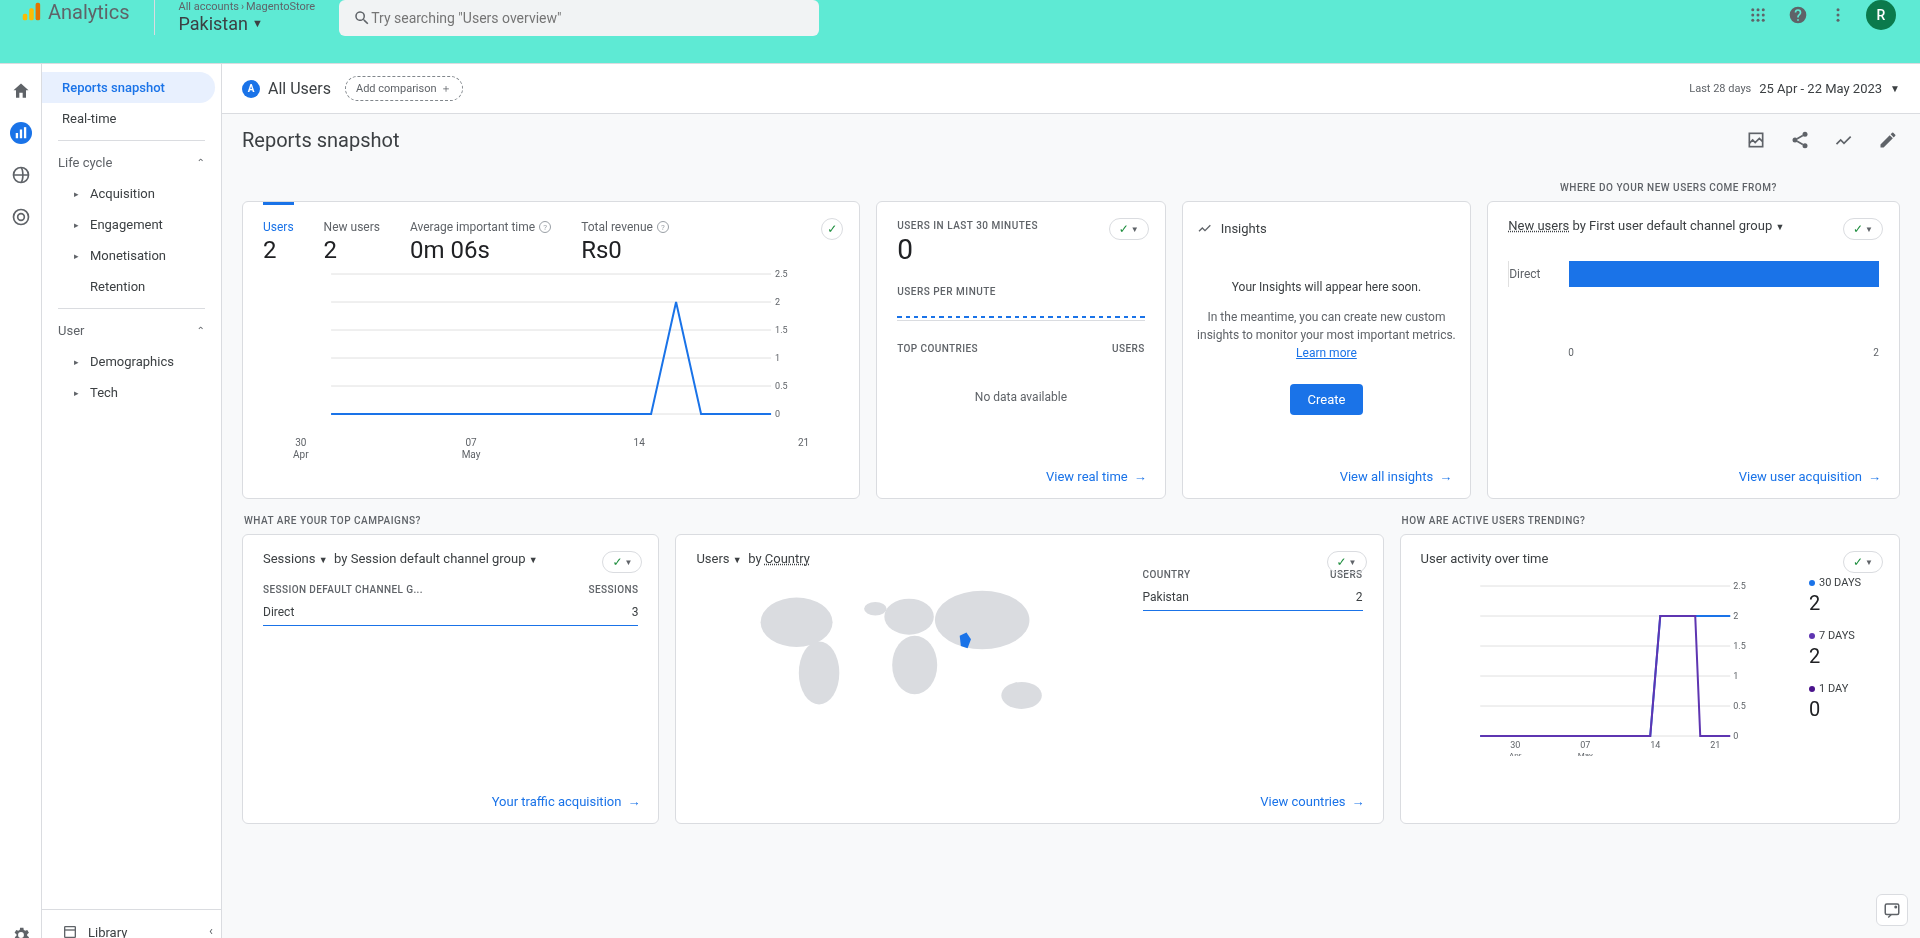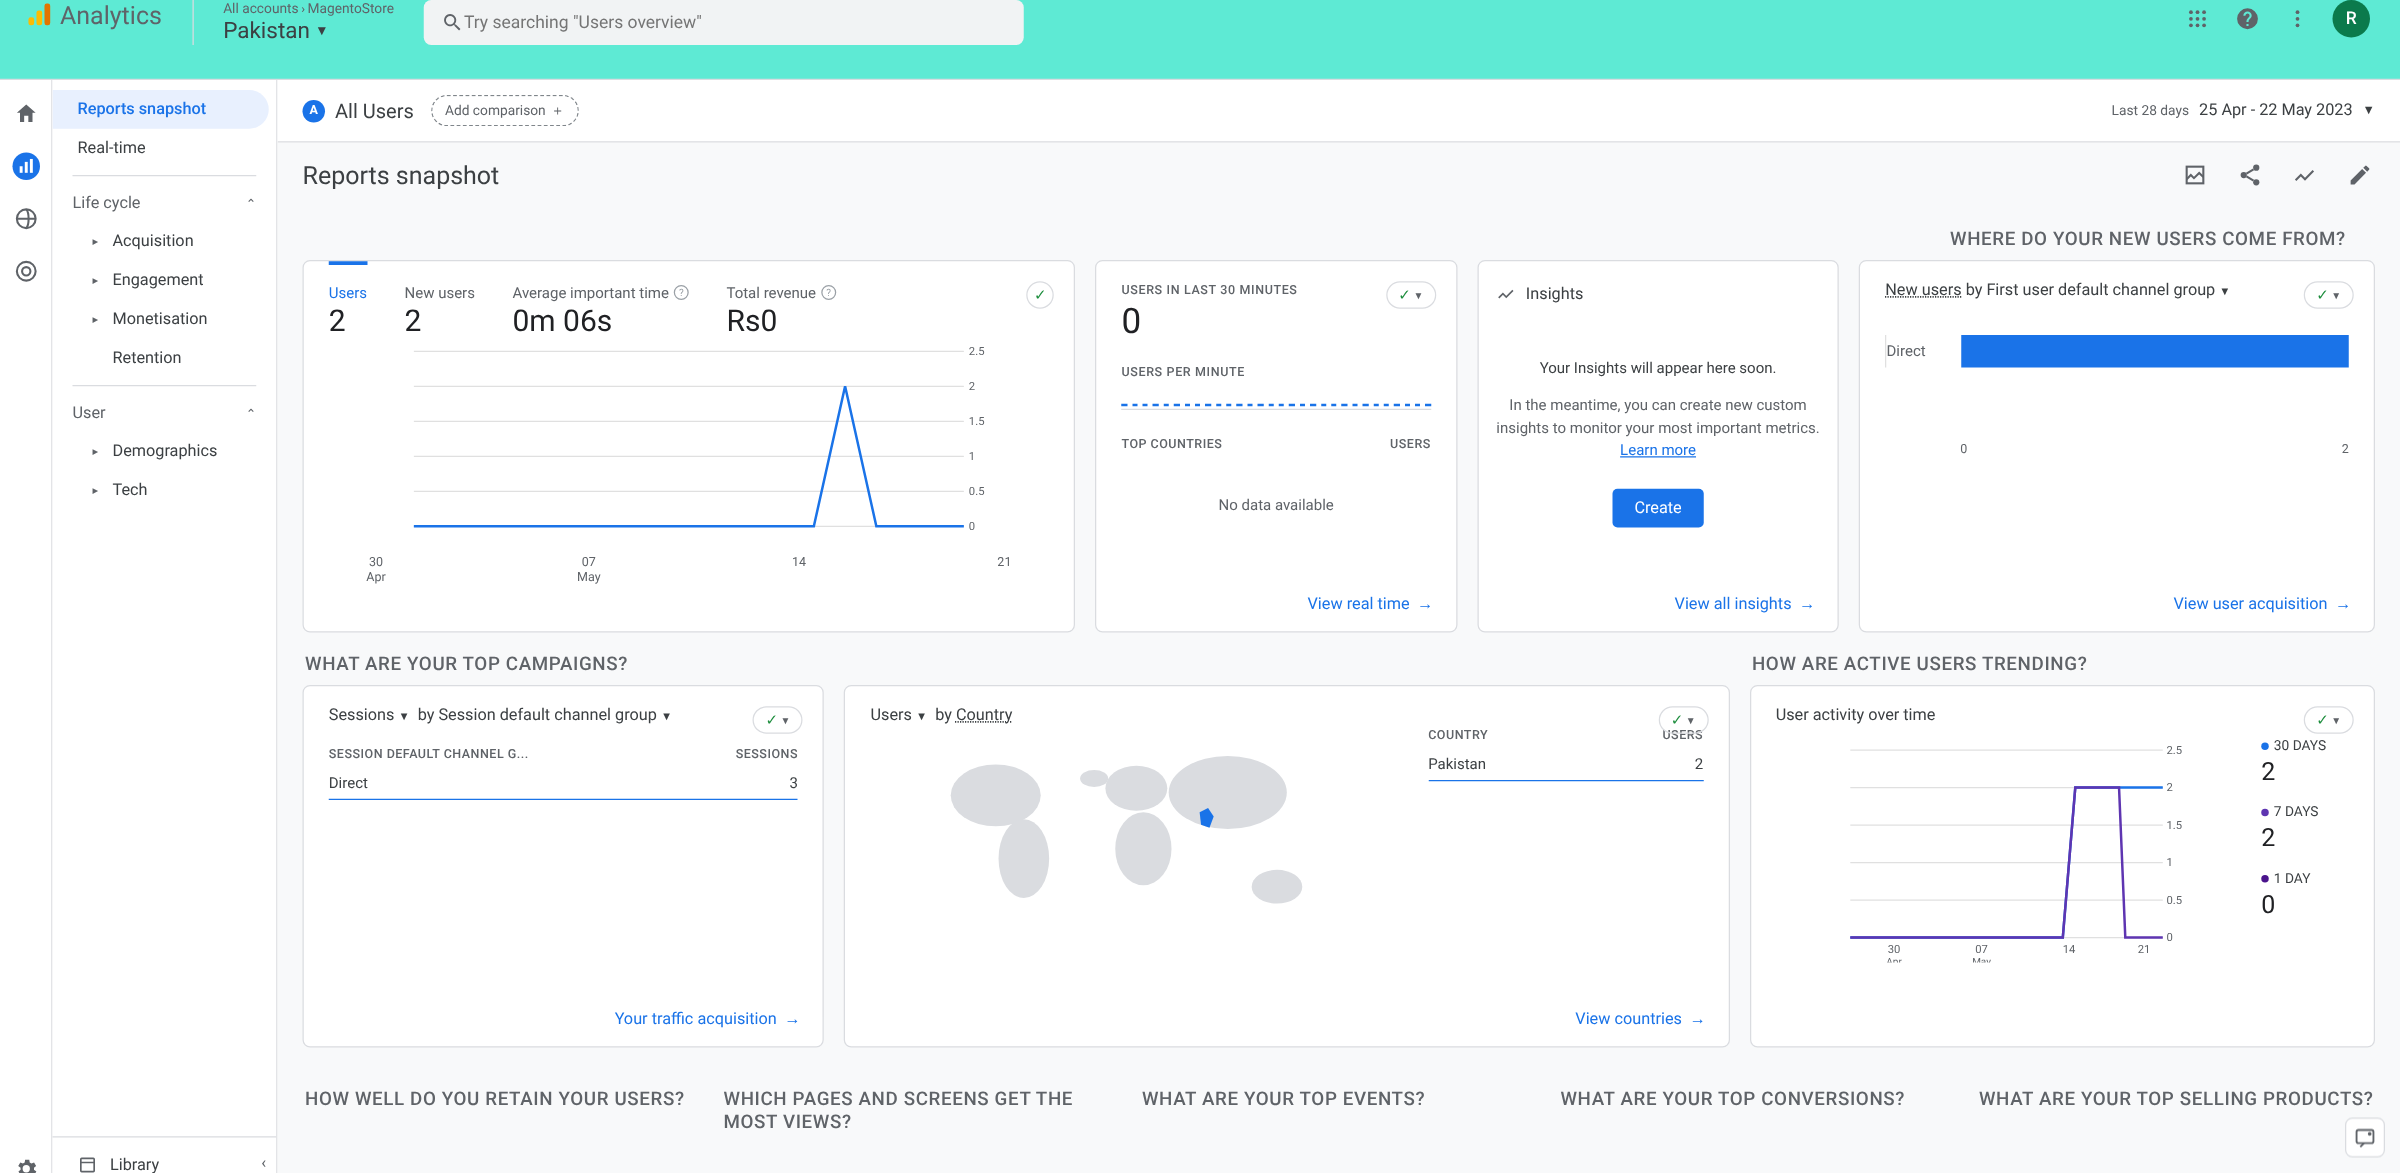--- a/index.html
+++ b/index.html
@@ -44,21 +44,21 @@
 .seg-add{margin-left:14px;border:1px dashed #80868b;border-radius:14px;padding:4px 10px;font-size:11px;color:#5f6368;display:flex;align-items:center;gap:4px;cursor:pointer}
 .date{margin-left:auto;display:flex;align-items:center;gap:8px;font-size:13px;color:#3c4043}
 .date .lbl{font-size:11px;color:#5f6368}
 
 .titlebar{display:flex;align-items:center;padding:14px 20px}
 .titlebar h1{font-size:20px;font-weight:400;color:#3c4043}
 .tb-icons{margin-left:auto;display:flex;gap:20px}
 
 .content{padding:0 20px 24px}
 .card{background:#fff;border:1px solid #dadce0;border-radius:6px;position:relative}
-.card-title-out{font-size:15px;font-weight:500;color:#5f6368;letter-spacing:0.5px;text-transform:uppercase;margin:16px 0 8px 2px}
+.card-title-out{font-size:10px;font-weight:500;color:#5f6368;letter-spacing:0.5px;text-transform:uppercase;margin:16px 0 8px 2px}
 
 .row1{display:flex;gap:16px}
 .c1{flex:1.5;height:298px}
 .c2,.c3{flex:0.7;height:298px}
 .c4{flex:1;height:298px}
 
 .metrics{display:flex;gap:30px;padding:18px 20px 0}
 .metric{}
 .metric.sel{border-top:3px solid #1a73e8;margin-top:-18px;padding-top:15px}
 .metric .lbl{font-size:12px;color:#5f6368;display:flex;align-items:center;gap:4px}
@@ -582,27 +582,20 @@
               <div class="trend-leg">
                 <div class="leg-item"><span class="leg-dot" style="background:#1a73e8"></span><span>30 DAYS</span><div class="leg-val">2</div></div>
                 <div class="leg-item"><span class="leg-dot" style="background:#5e35b1"></span><span>7 DAYS</span><div class="leg-val">2</div></div>
                 <div class="leg-item"><span class="leg-dot" style="background:#4a148c"></span><span>1 DAY</span><div class="leg-val">0</div></div>
               </div>
             </div>
           </div>
         </div>
       </div>
 
-      <div class="row3">
-        <div class="sec card-title-out">HOW WELL DO YOU RETAIN YOUR USERS?</div>
-        <div class="sec card-title-out">WHICH PAGES AND SCREENS GET THE MOST VIEWS?</div>
-        <div class="sec card-title-out">WHAT ARE YOUR TOP EVENTS?</div>
-        <div class="sec card-title-out">WHAT ARE YOUR TOP CONVERSIONS?</div>
-        <div class="sec card-title-out">WHAT ARE YOUR TOP SELLING PRODUCTS?</div>
-      </div>
     </div>
   </div>
 </div>
 
 <div class="floating-feedback">
   <svg width="18" height="18" viewBox="0 0 24 24" fill="none" stroke="currentColor" stroke-width="2">
       <rect x="3" y="4" width="18" height="14" rx="2"></rect>
       <path d="M7 22l4-4"></path>
       <circle cx="17" cy="8" r="1" fill="currentColor"></circle>
     </svg>

